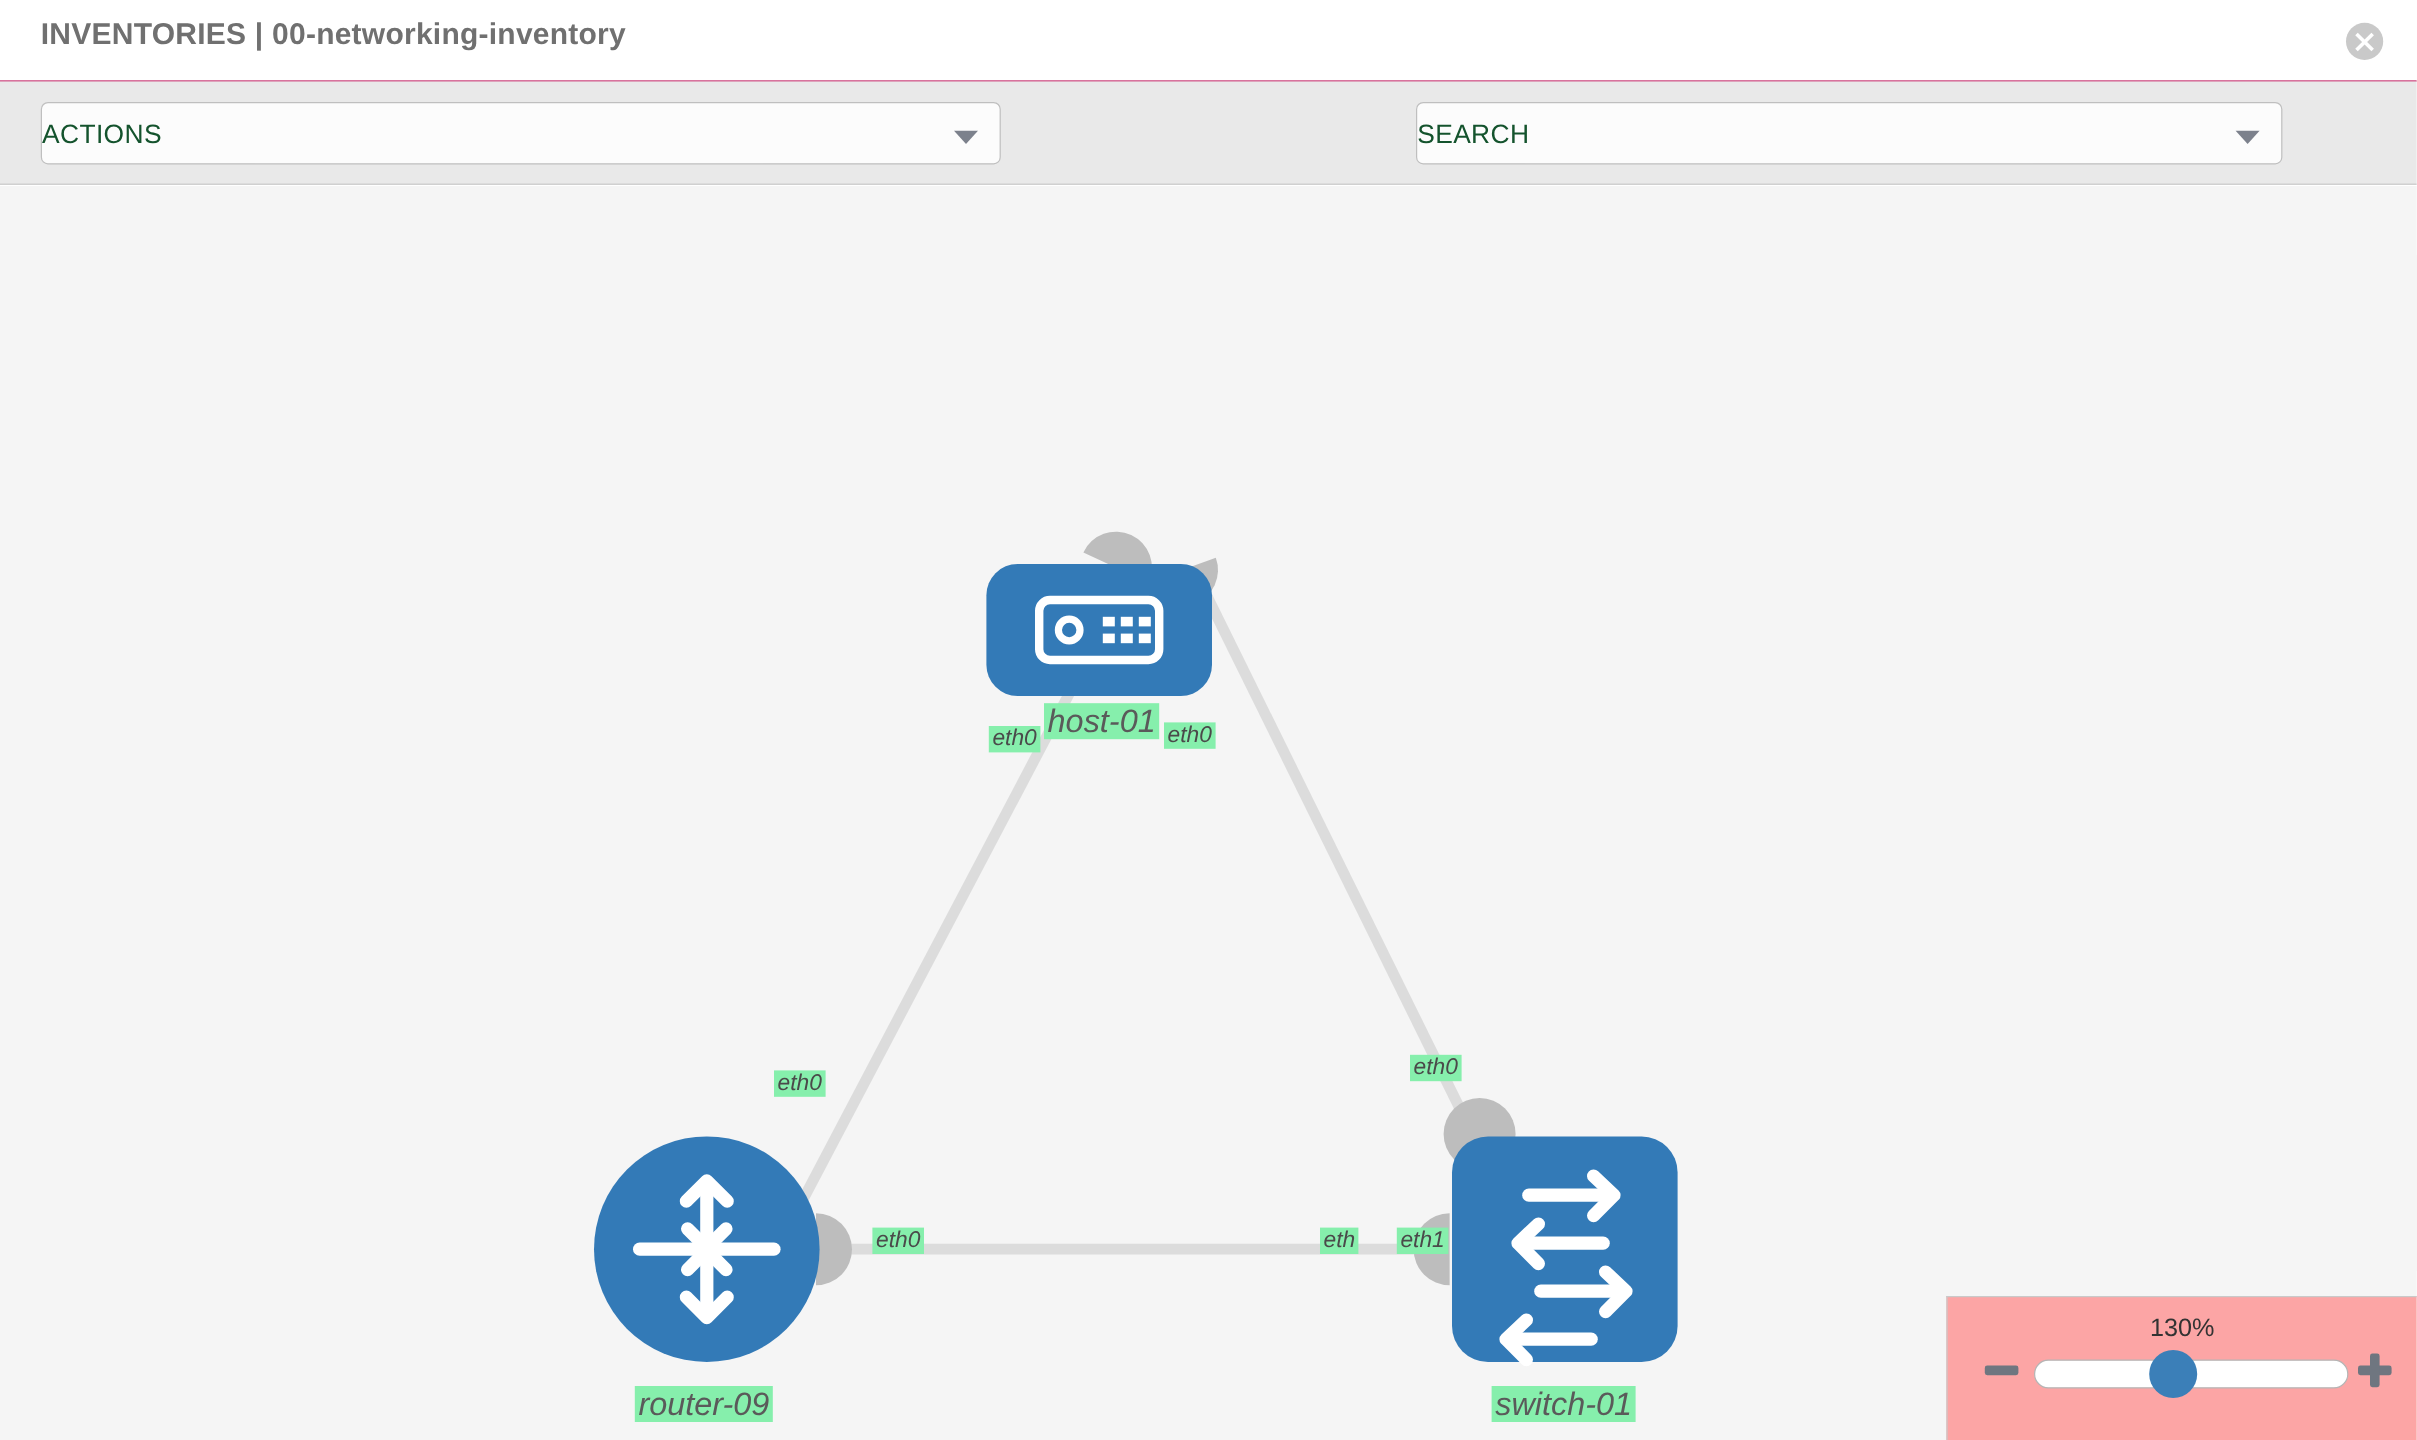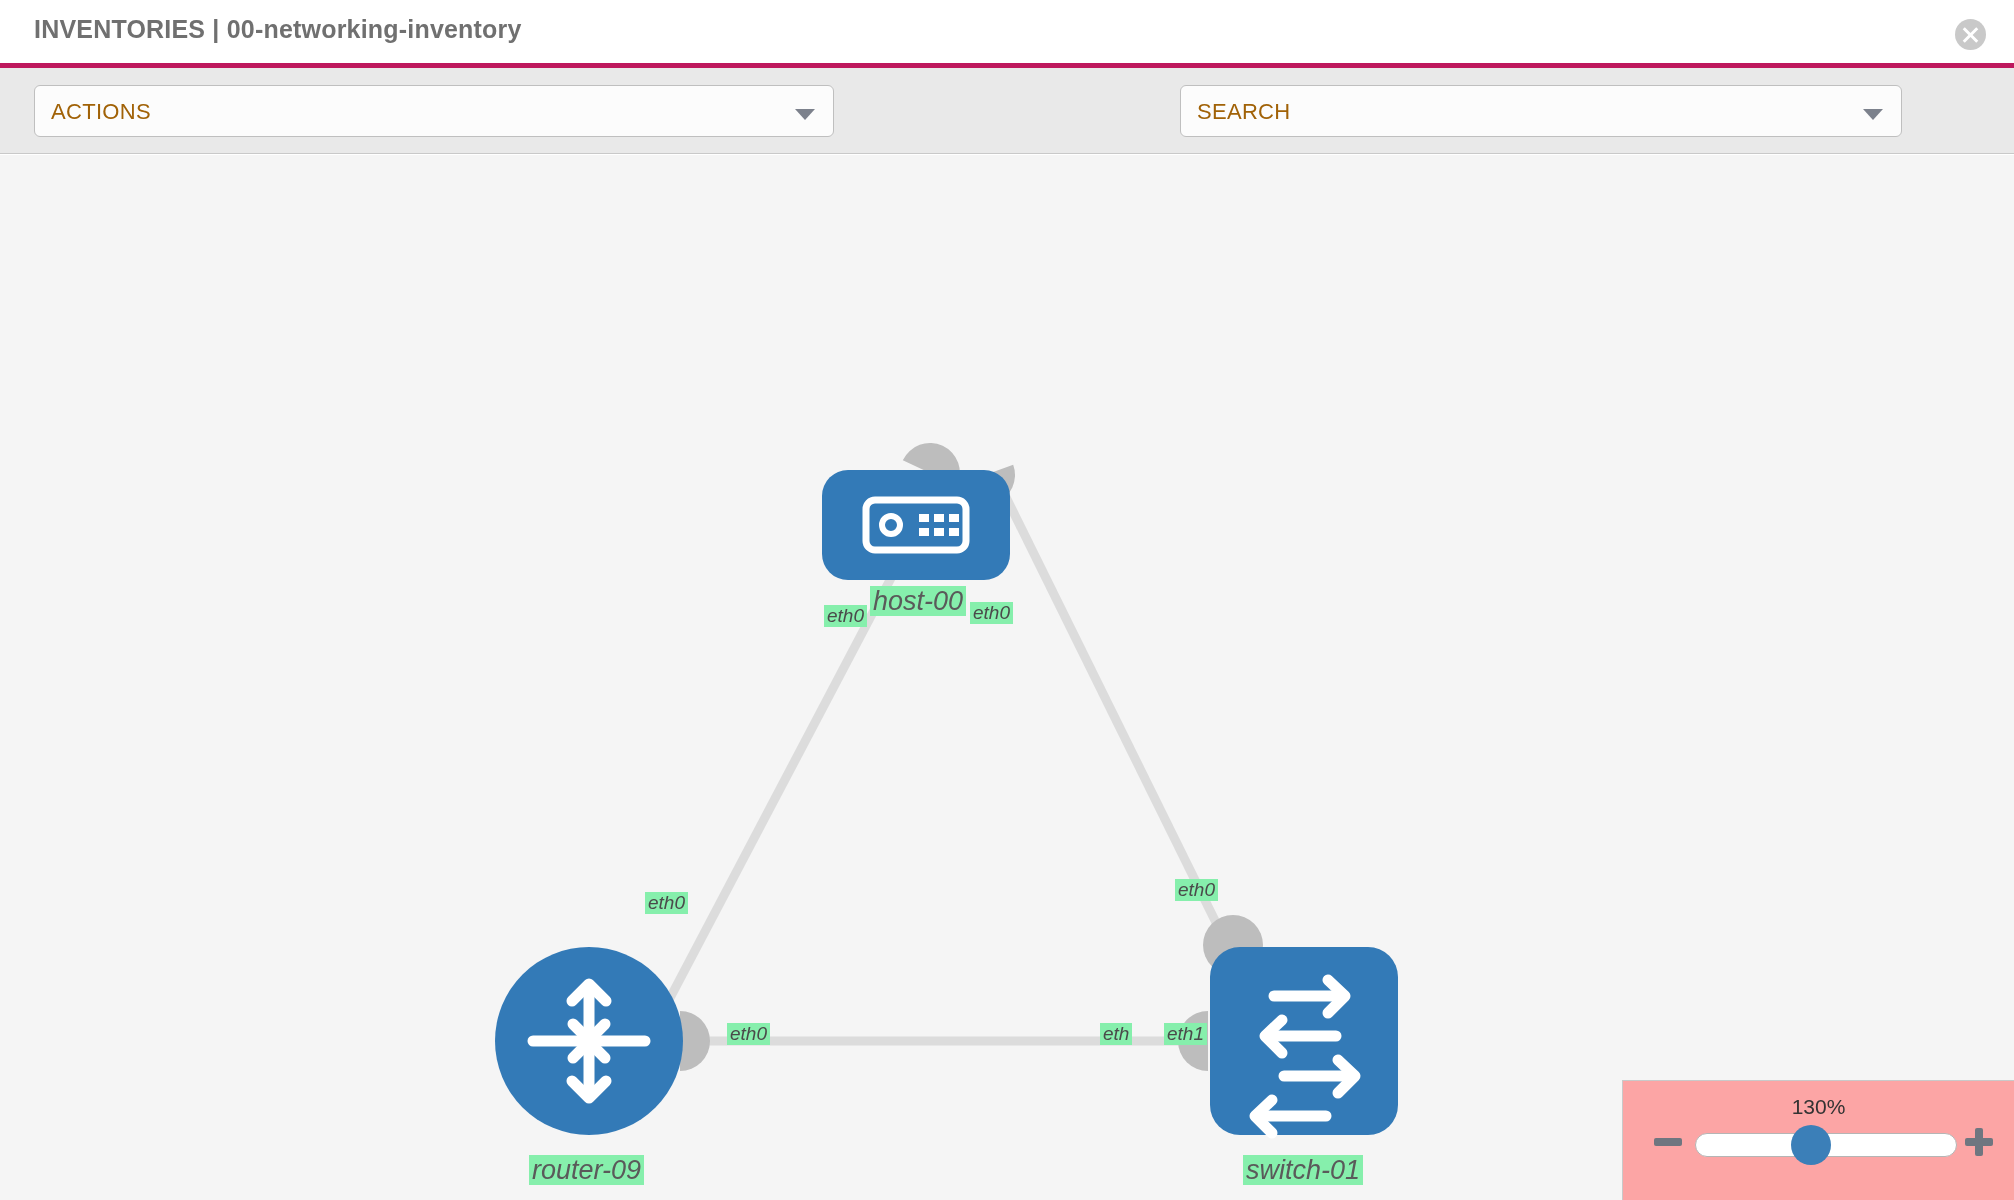--- a/index.html
+++ b/index.html
@@ -18,21 +18,21 @@
     height: 1200px;
     background: #ffffff;
   }
 
   
   .header {
     position: absolute;
     left: 0; top: 0;
     width: 2014px; height: 68px;
     background: #ffffff;
-    border-bottom: 5px solid #be185d;
+    border-bottom: 1px solid #be185d;
   }
   .header-title {
     position: absolute;
     left: 34px; top: 15px;
     font-size: 25px;
     font-weight: bold;
     color: #707070;
     letter-spacing: 0.2px;
     white-space: nowrap;
   }
@@ -56,23 +56,23 @@
   }
   .select-box {
     position: absolute;
     background: #fcfcfc;
     border: 1px solid #bfbfbf;
     border-radius: 6px;
     height: 52px;
   }
   .select-box .sel-text {
     position: absolute;
-    left: 16px; top: 13px;
+    left: 0; top: 13px;
     font-size: 22px;
-    color: #a16207;
+    color: #14532d;
     letter-spacing: 0.3px;
     white-space: nowrap;
   }
   .caret {
     position: absolute;
     right: 18px; top: 23px;
     width: 0; height: 0;
     border-left: 10px solid transparent;
     border-right: 10px solid transparent;
     border-top: 11px solid #7c818c;
@@ -270,21 +270,21 @@
 
           <line x1="1326" y1="961" x2="1256" y2="961"></line>
           <polyline points="1272,945 1255,961 1272,978"></polyline>
         </g>
       </g>
 
     </svg>
 
     <div class="node-label iface-label" style="left:824px; top:450px;">eth0</div>
 
-    <div class="node-label node-name" style="left:870px; top:431px;">host-00</div>
+    <div class="node-label node-name" style="left:870px; top:431px;">host-01</div>
 
     <div class="node-label iface-label" style="left:970px; top:447px;">eth0</div>
 
     <div class="node-label iface-label" style="left:645px; top:737px;">eth0</div>
 
     <div class="node-label iface-label" style="left:727px; top:868px;">eth0</div>
 
     <div class="node-label node-name" style="left:529px; top:1000px;">router-09</div>
 
     <div class="node-label iface-label" style="left:1175px; top:724px;">eth0</div>

